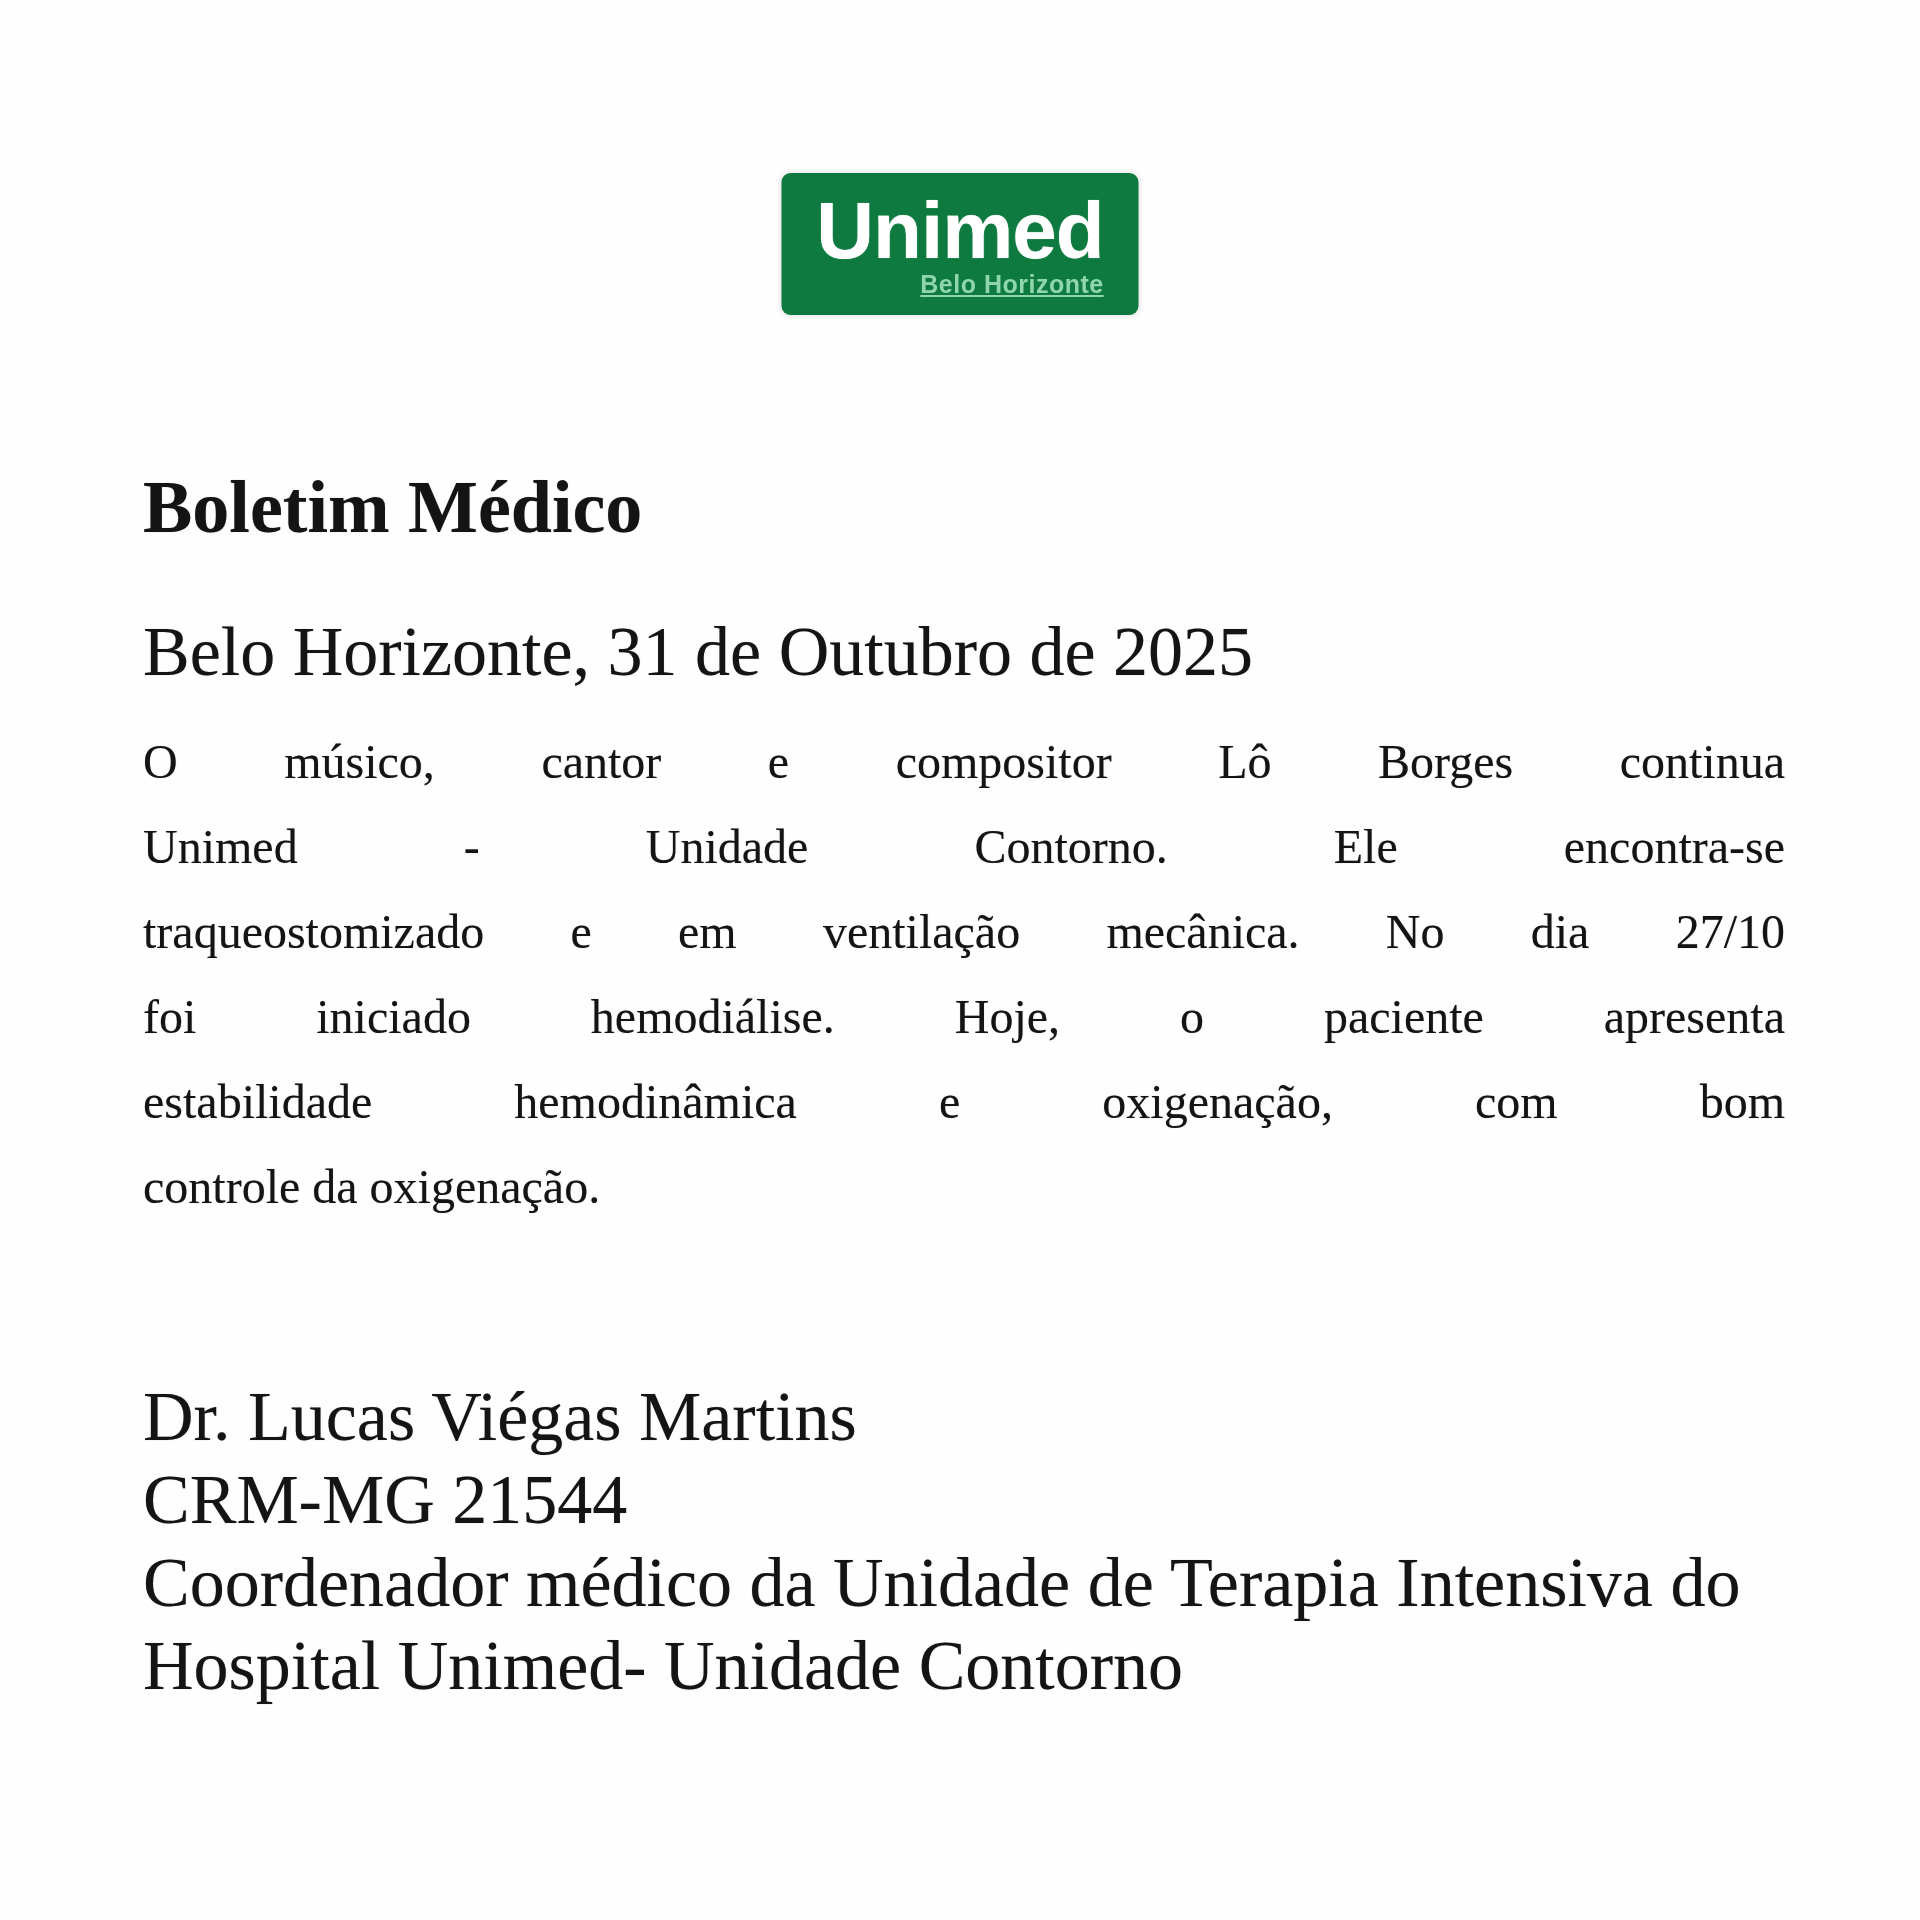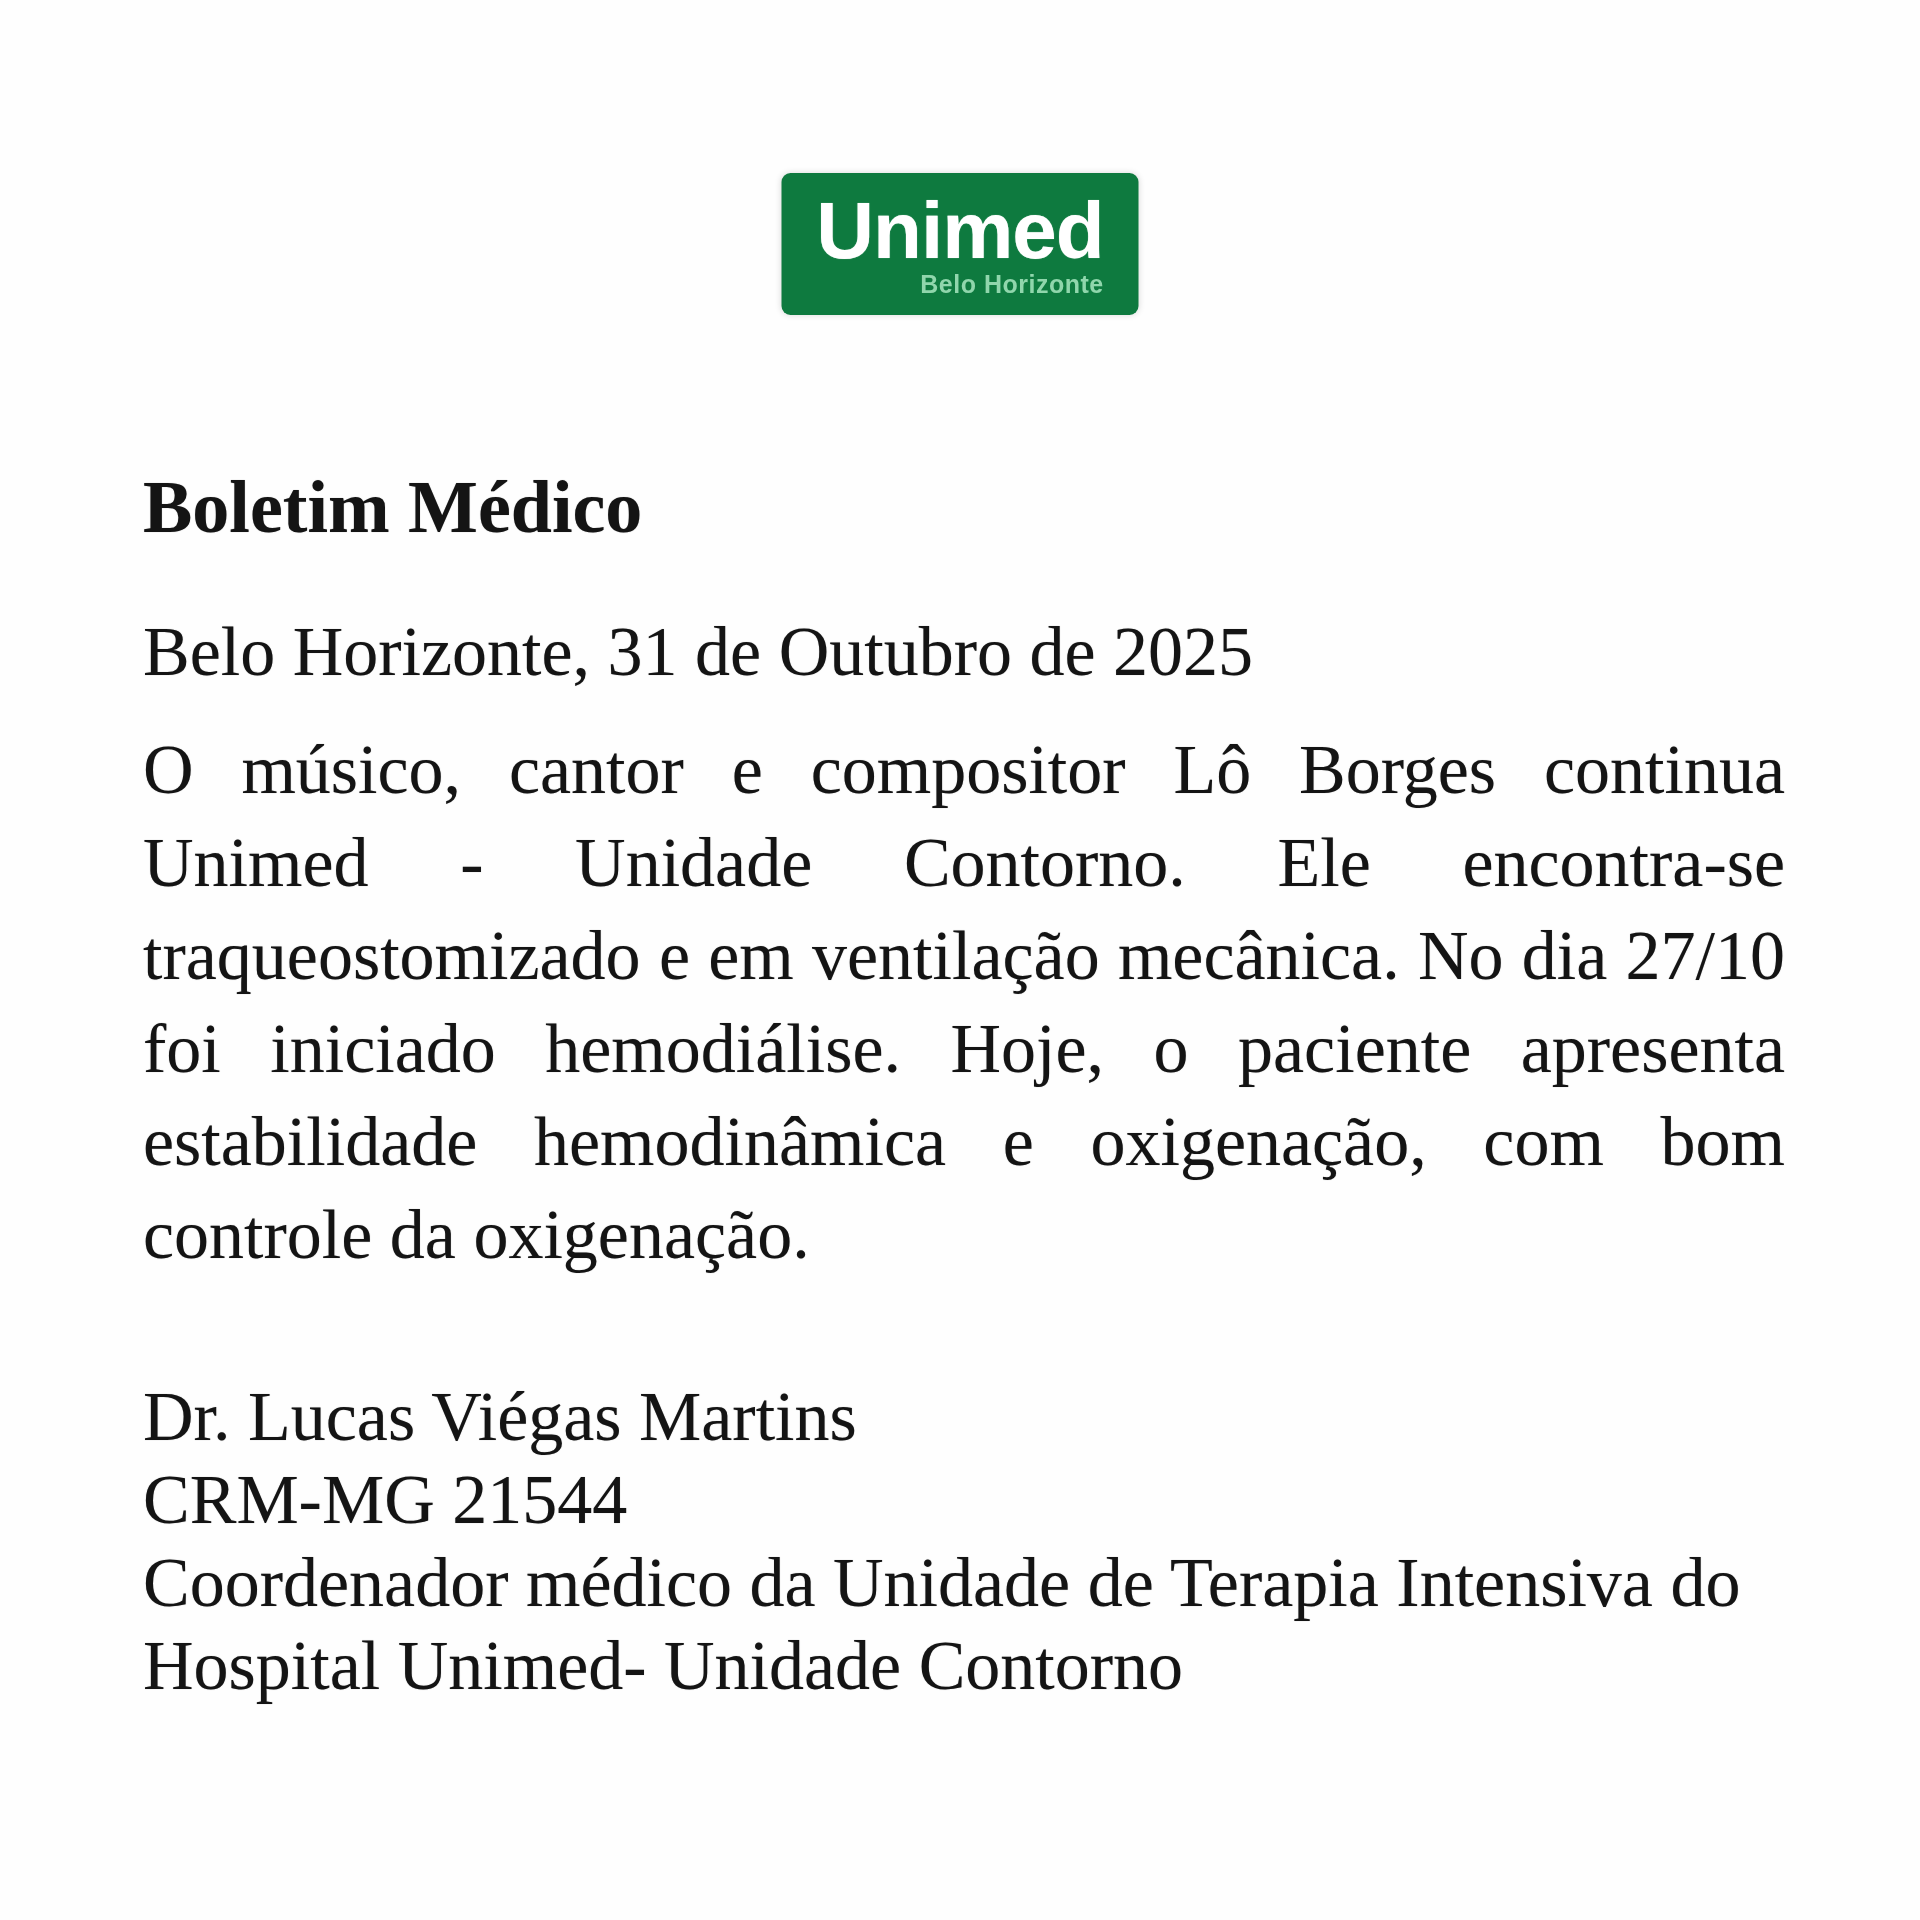--- a/index.html
+++ b/index.html
@@ -36,20 +36,21 @@
     letter-spacing: -1px;
     text-shadow: 0 0 1px rgba(255,255,255,0.6);
   }
   .logo-region {
     font-family: "Liberation Sans", sans-serif;
     font-weight: bold;
     font-size: 25px;
     line-height: 26px;
     letter-spacing: 0.5px;
     text-align: right;
+    text-decoration: underline;
   }
   
   .doc-title {
     position: absolute;
     left: 143px;
     top: 465px;
     margin: 0;
     font-size: 74px;
     line-height: 85px;
     font-weight: bold;
@@ -63,27 +64,26 @@
     line-height: 85px;
     text-shadow: 0 0 1px rgba(0,0,0,0.35);
   }
   .body-block {
     position: absolute;
     left: 143px;
     top: 719px;
     width: 1642px;
   }
   .body-line {
-    font-size: 70px;
+    font-size: 48px;
     line-height: 85px;
     text-align: justify;
     text-align-last: justify;
     white-space: normal;
     text-shadow: 0 0 1px rgba(0,0,0,0.35);
-    margin-top: 8px;
   }
   .body-line.last {
     text-align: left;
     text-align-last: left;
   }
   .signature-block {
     position: absolute;
     left: 143px;
     top: 1327px;
     width: 1700px;

